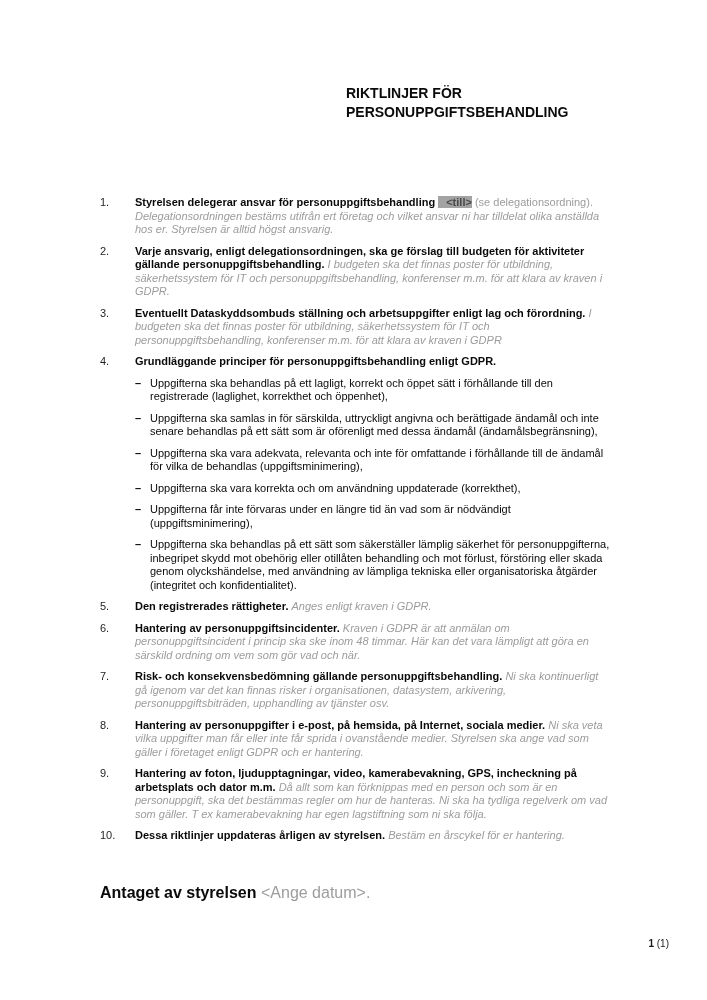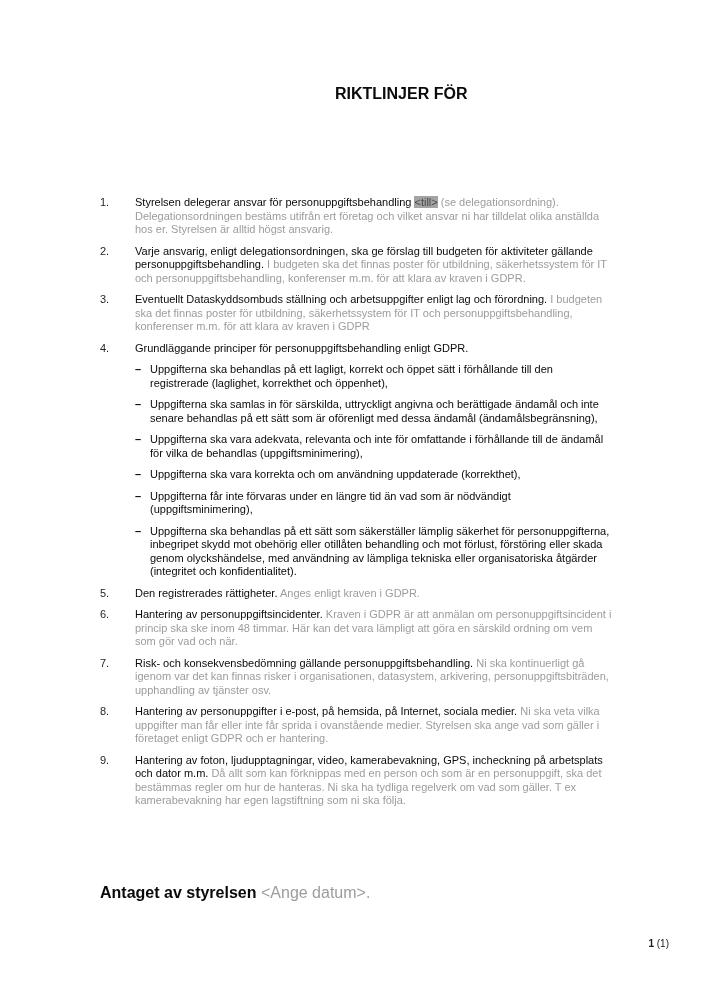--- a/index.html
+++ b/index.html
@@ -15,23 +15,23 @@
     color: #111111;
     overflow: hidden;
   }
   .page {
     position: absolute;
     inset: 0;
     background: #ffffff;
   }
   .doc-title {
     position: absolute;
-    left: 335px;
+    left: 346px;
     top: 84px;
-    font-size: 16px;
+    font-size: 14px;
     line-height: 19px;
     font-weight: bold;
     color: #0a0a0a;
     white-space: nowrap;
   }
   .content {
     position: absolute;
     left: 100px;
     top: 196px;
     width: 513px;
@@ -51,34 +51,36 @@
     color: #1f1f1f;
   }
   .itembody {
     flex: 1;
     min-width: 0;
   }
   .para {
     margin: 0;
   }
   .seg-bold {
-    font-weight: normal;
+    font-weight: bold;
     color: #0a0a0a;
     text-align: center;
   }
   .seg-gray {
     color: #9c9c9c;
   }
   .seg-comment {
     color: #9c9c9c;
+    font-style: italic;
   }
   .seg-highlight {
     background: #a3a3a3;
     color: #4a4a4a;
-    font-weight: normal;
+    font-weight: bold;
+    padding-left: 8px;
   }
   .bullet {
     display: flex;
     margin-top: 8px;
   }
   .dash {
     flex: none;
     width: 15px;
     font-weight: bold;
     color: #0a0a0a;
@@ -114,20 +116,21 @@
     font-weight: bold;
   }
 </style>
 </head>
 <body>
 
 <div class="page">
 
   <div class="doc-title">
     <div>RIKTLINJER FÖR</div>
+    <div>PERSONUPPGIFTSBEHANDLING</div>
   </div>
 
   <div class="content" id="items-container">
       <div class="item">
         <div class="num">1.</div>
         <div class="itembody">
           <p class="para"><span class="seg-bold">Styrelsen delegerar ansvar för personuppgiftsbehandling </span><span class="seg-highlight">&lt;till&gt;</span><span class="seg-gray"> (se delegationsordning). </span><span class="seg-comment">Delegationsordningen bestäms utifrån ert företag och vilket ansvar ni har tilldelat olika anställda hos er. Styrelsen är alltid högst ansvarig.</span></p>
         </div>
       </div>
       <div class="item">
@@ -193,20 +196,26 @@
       <div class="item">
         <div class="num">8.</div>
         <div class="itembody">
           <p class="para"><span class="seg-bold">Hantering av personuppgifter i e-post, på hemsida, på Internet, sociala medier. </span><span class="seg-comment">Ni ska veta vilka uppgifter man får eller inte får sprida i ovanstående medier. Styrelsen ska ange vad som gäller i företaget enligt GDPR och er hantering.</span></p>
         </div>
       </div>
       <div class="item">
         <div class="num">9.</div>
         <div class="itembody">
           <p class="para"><span class="seg-bold">Hantering av foton, ljudupptagningar, video, kamerabevakning, GPS, incheckning på arbetsplats och dator m.m. </span><span class="seg-comment">Då allt som kan förknippas med en person och som är en personuppgift, ska det bestämmas regler om hur de hanteras. Ni ska ha tydliga regelverk om vad som gäller. T ex kamerabevakning har egen lagstiftning som ni ska följa.</span></p>
+        </div>
+      </div>
+      <div class="item">
+        <div class="num">10.</div>
+        <div class="itembody">
+          <p class="para"><span class="seg-bold">Dessa riktlinjer uppdateras årligen av styrelsen. </span><span class="seg-comment">Bestäm en årscykel för er hantering.</span></p>
         </div>
       </div>
     </div>
 
   <div class="adoption">
     <span class="b">Antaget av styrelsen</span><span class="g"> &lt;Ange datum&gt;.</span>
   </div>
 
   <div class="pagenum">
     <span class="b">1</span><span> (1)</span>

